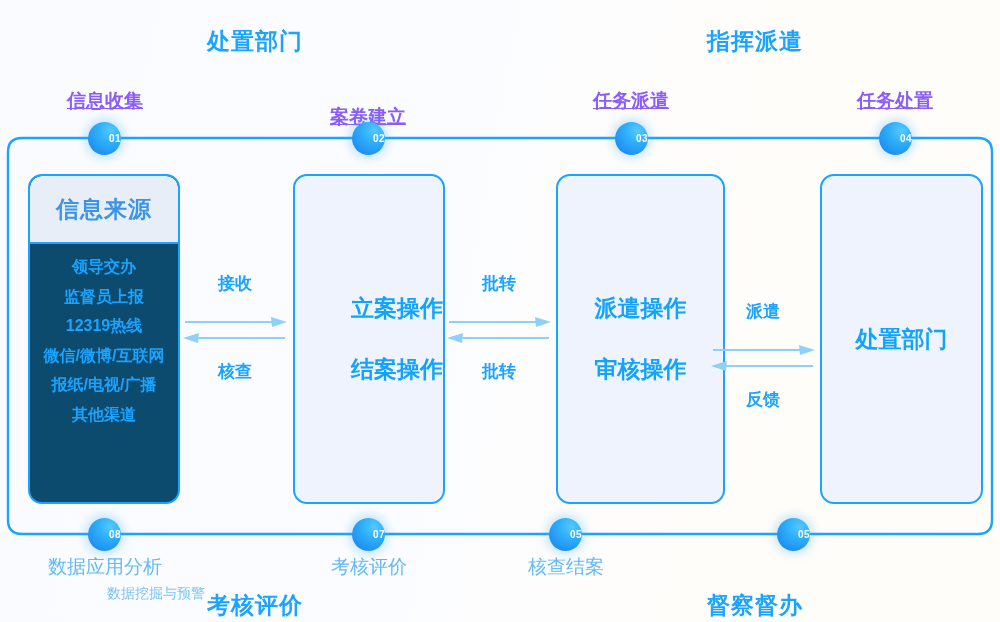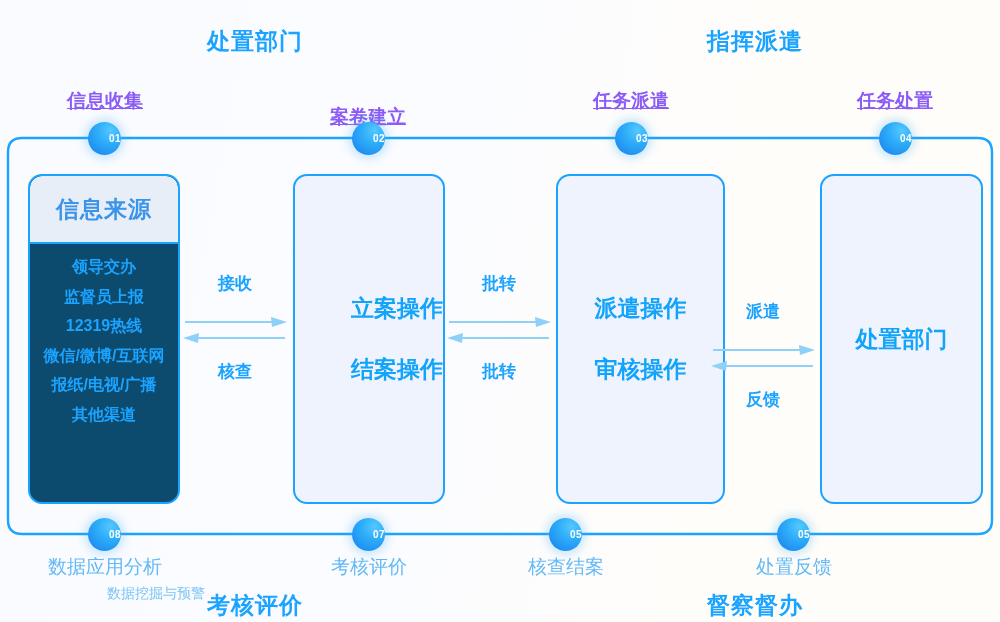--- a/index.html
+++ b/index.html
@@ -220,21 +220,20 @@
 
   <div class="badge" style="left:88px;  top:518px;">08</div>
   <div class="badge" style="left:352px; top:518px;">07</div>
   <div class="badge" style="left:549px; top:518px;">05</div>
   <div class="badge" style="left:777px; top:518px;">05</div>
 
   <div class="step-caption-bottom" style="left:5px;   top:554px;">数据应用分析</div>
   <div class="step-sub-bottom" style="left:5px;   top:585px;">数据挖掘与预警</div>
   <div class="step-caption-bottom" style="left:269px; top:554px;">考核评价</div>
   <div class="step-caption-bottom" style="left:466px; top:554px;">核查结案</div>
-  <div class="step-caption-bottom" style="left:694px; top:554px;">处置反馈</div>
 
   <div class="src-card" style="left:28px; top:174px; width:152px; height:330px;">
     <div class="src-head">信息来源</div>
     <div class="src-body">
       <div class="src-item">领导交办</div>
       <div class="src-item">监督员上报</div>
       <div class="src-item">12319热线</div>
       <div class="src-item">微信/微博/互联网</div>
       <div class="src-item">报纸/电视/广播</div>
       <div class="src-item">其他渠道</div>

